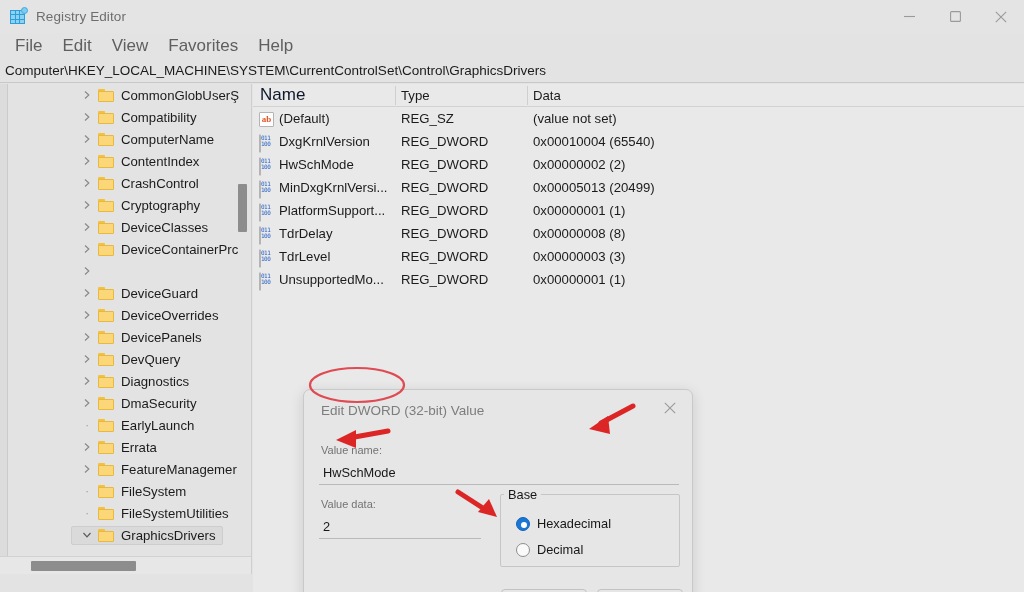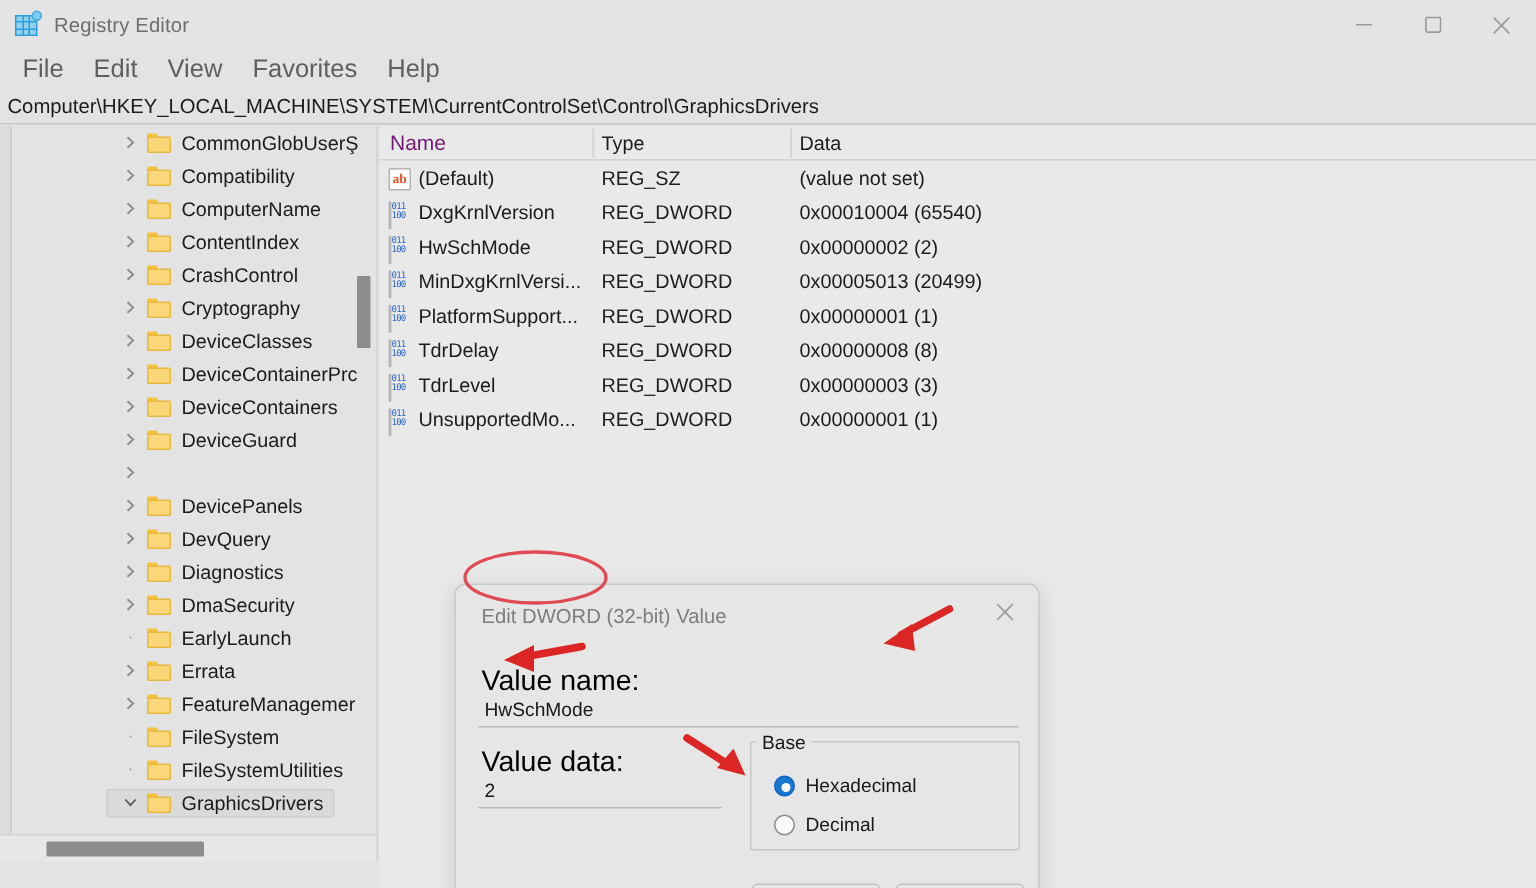--- a/index.html
+++ b/index.html
@@ -195,21 +195,21 @@
     position: absolute; left: 253px; top: 0;
     width: 771px; height: 508px;
     background: #e9e9e9;
   }
   .values-header {
     position: absolute; top: 0; left: 0;
     width: 771px; height: 23px;
     display: flex; align-items: center;
     border-bottom: 1px solid #d2d2d2;
   }
-  .vh-name  { position: absolute; left: 7px;   font-size: 14px; color: #701a75; }
+  .vh-name  { position: absolute; left: 7px;   font-size: 17px; color: #0f172a; }
   .vh-type  { position: absolute; left: 148px; font-size: 13.2px; color: #1b1b1b; }
   .vh-data  { position: absolute; left: 280px; font-size: 13.2px; color: #1b1b1b; }
   .vh-sep1 { position: absolute; left: 142px; top: 2px; width: 1px; height: 19px; background: #cfcfcf; }
   .vh-sep2 { position: absolute; left: 274px; top: 2px; width: 1px; height: 19px; background: #cfcfcf; }
 
   .values-list { position: absolute; top: 24px; left: 0; width: 771px; }
   .value-row {
     height: 23px;
     position: relative;
   }
@@ -264,21 +264,21 @@
     font-size: 13.5px; color: #7d7d7d;
   }
   .dlg-close {
     position: absolute; right: 5px; top: 5px;
     width: 34px; height: 26px;
     display: flex; align-items: center; justify-content: center;
     border-radius: 4px;
   }
   .dlg-label {
     position: absolute;
-    font-size: 19px; color: #000000;
+    font-size: 11px; color: #737373;
   }
   .lbl-valuename { left: 17px; top: 54px; }
   .lbl-valuedata { left: 17px; top: 108px; }
 
   .dlg-input {
     position: absolute;
     background: #e6e6e6;
     border: none;
     border-bottom: 1px solid #b9b9b9;
     font-size: 12.8px;
@@ -515,47 +515,47 @@
               </span>
               <span class="tree-label">DeviceContainerPrc</span>
             </span>
           </div>
           <div class="tree-row">
             <span class="chev">
               <svg width="10" height="10" viewBox="0 0 10 10">
                 <polyline points="3,1.5 6.8,5 3,8.5" fill="none" stroke="#8a8a8a" stroke-width="1.2"></polyline>
               </svg>
             </span>
-            <span class="tree-label-wrap">
-              <span class="folder">
-                <span class="tab"></span>
-                <span class="body"></span>
-              </span>
-              <span class="tree-label">DeviceContainers</span>
-            </span>
           </div>
           <div class="tree-row">
             <span class="chev">
               <svg width="10" height="10" viewBox="0 0 10 10">
                 <polyline points="3,1.5 6.8,5 3,8.5" fill="none" stroke="#8a8a8a" stroke-width="1.2"></polyline>
               </svg>
             </span>
             <span class="tree-label-wrap">
               <span class="folder">
                 <span class="tab"></span>
                 <span class="body"></span>
               </span>
               <span class="tree-label">DeviceGuard</span>
             </span>
           </div>
           <div class="tree-row">
             <span class="chev">
               <svg width="10" height="10" viewBox="0 0 10 10">
                 <polyline points="3,1.5 6.8,5 3,8.5" fill="none" stroke="#8a8a8a" stroke-width="1.2"></polyline>
               </svg>
+            </span>
+            <span class="tree-label-wrap">
+              <span class="folder">
+                <span class="tab"></span>
+                <span class="body"></span>
+              </span>
+              <span class="tree-label">DeviceOverrides</span>
             </span>
           </div>
           <div class="tree-row">
             <span class="chev">
               <svg width="10" height="10" viewBox="0 0 10 10">
                 <polyline points="3,1.5 6.8,5 3,8.5" fill="none" stroke="#8a8a8a" stroke-width="1.2"></polyline>
               </svg>
             </span>
             <span class="tree-label-wrap">
               <span class="folder">

